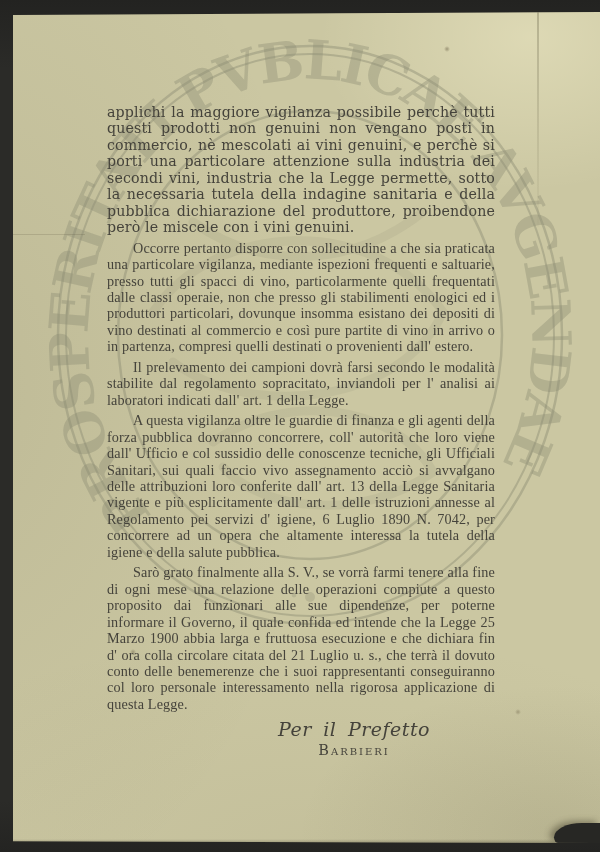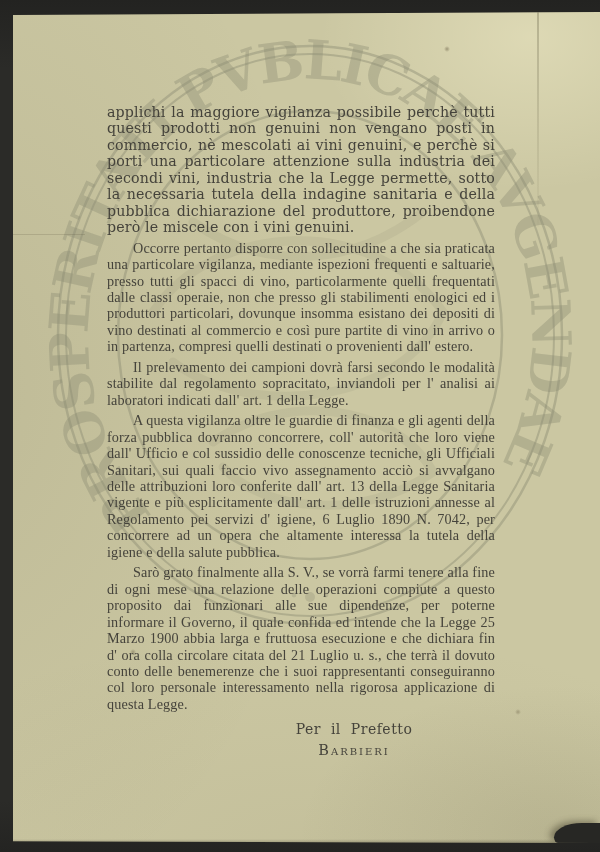--- a/index.html
+++ b/index.html
@@ -66,21 +66,22 @@
   }
   .textblock p { margin: 4px; }
   .textblock p.indent { text-indent: 26px; font-family: Liberation Serif, serif; }
   .signature {
     width: 250px;
     margin: 9px 20px 0 auto;
     text-align: center;
     color: #45433b;
   }
   .sig-role {
-    font-size: 14px;
+    font-style: italic;
+    font-size: 19px;
     word-spacing: 5px;
     letter-spacing: 0.5px;
   }
   .sig-name {
     margin-top: 4px;
     font-variant: small-caps;
     font-size: 14.5px;
     letter-spacing: 2px;
   }
   .corner-curl {

